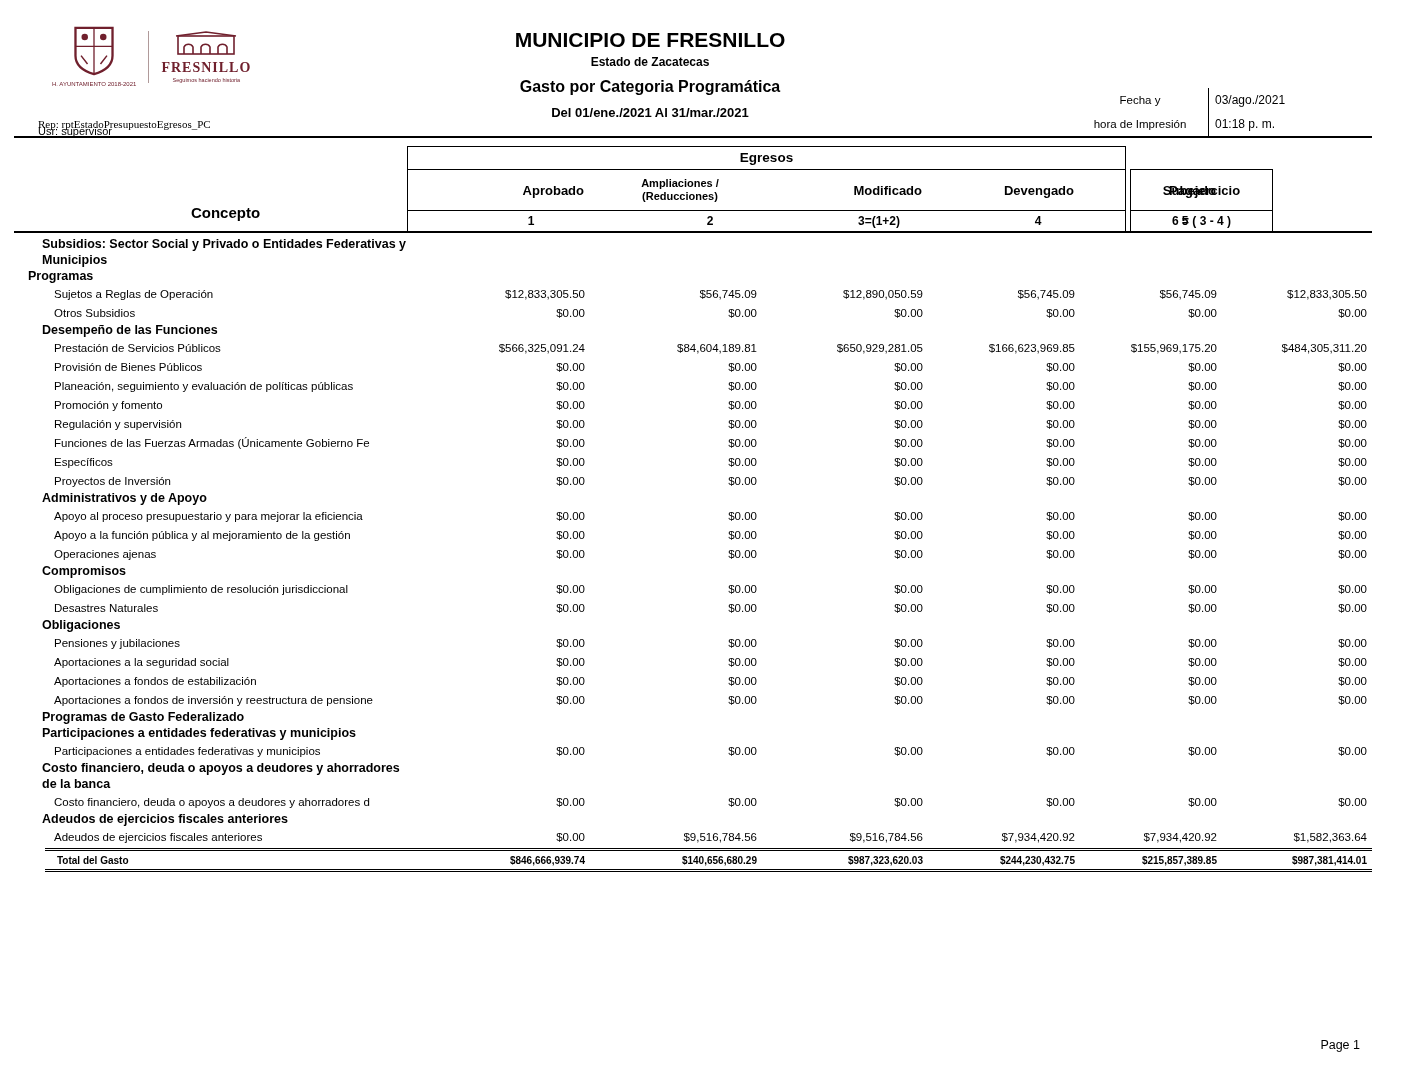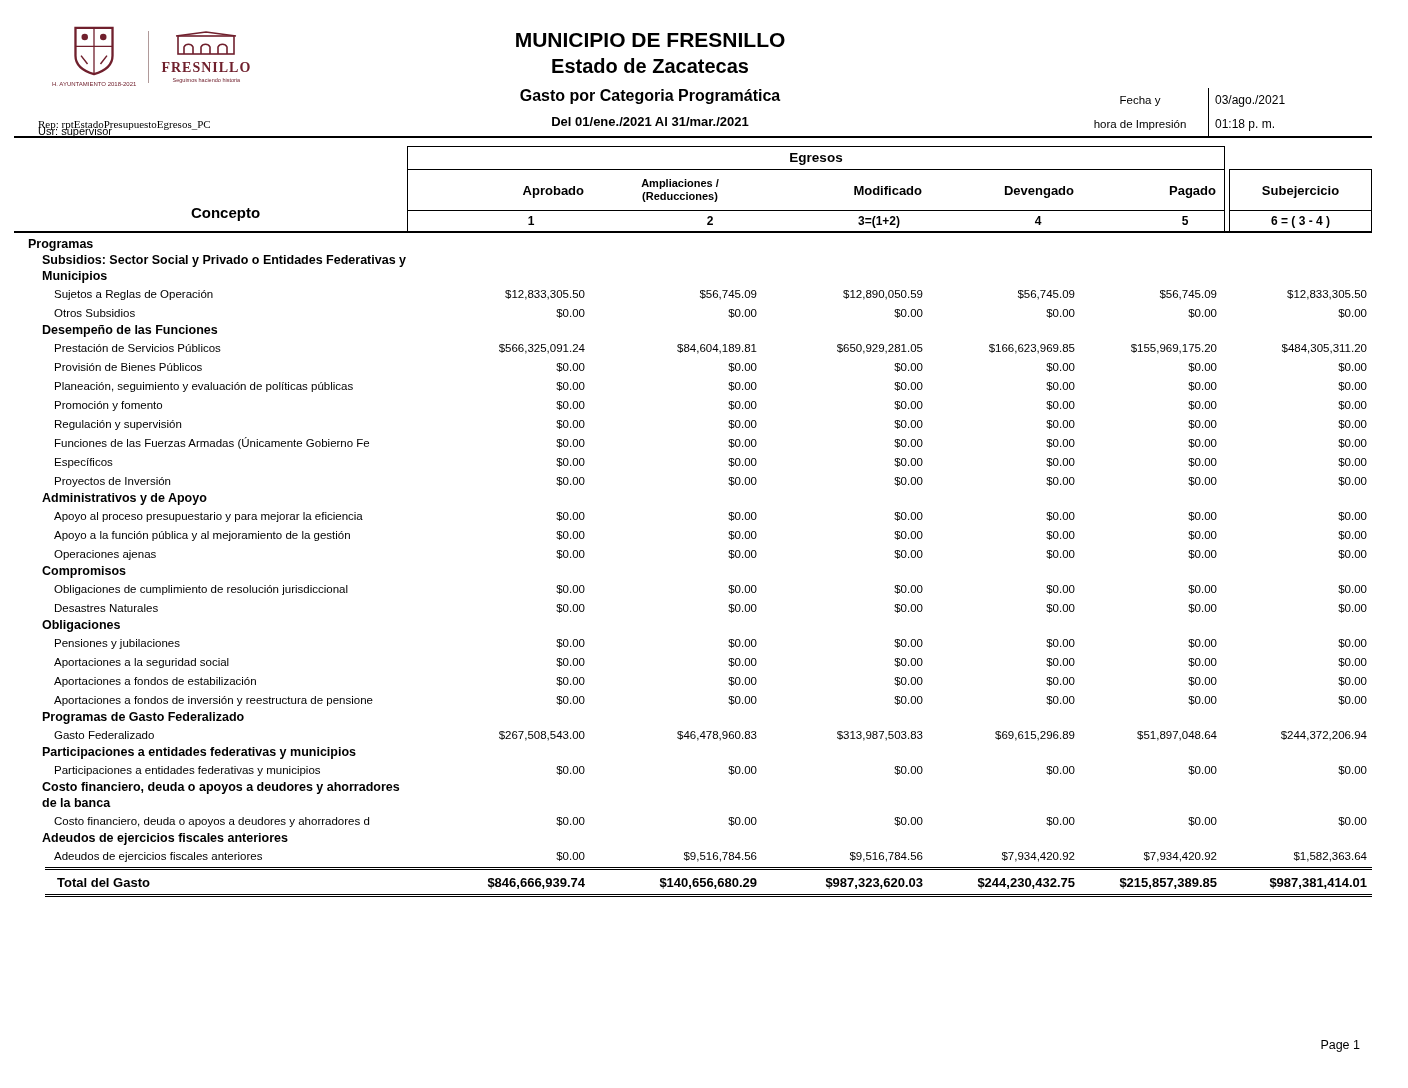--- a/index.html
+++ b/index.html
@@ -11,39 +11,39 @@
   .logos { position:absolute; top:26px; left:52px; display:flex; align-items:center; gap:12px; }
   .crest { display:flex; flex-direction:column; align-items:center; }
   .crest-caption { font-size:6px; color:#70202d; margin-top:1px; text-align:center; line-height:1.1; }
   .logo-divider { width:1px; height:52px; background:#b09a9a; }
   .fres { display:flex; flex-direction:column; align-items:center; }
   .fres-name { font-family:"Liberation Serif", serif; font-weight:bold; font-size:14px; letter-spacing:1px; color:#70202d; margin-top:1px; }
   .fres-tag { font-size:5.5px; color:#70202d; margin-top:1px; }
 
   .title-block { position:absolute; top:28px; left:0; width:1300px; text-align:center; }
   .t1 { font-size:21px; font-weight:bold; }
-  .t2 { font-size:20px; font-weight:bold; margin-top:3px; }
+  .t2 { font-size:12px; font-weight:bold; margin-top:3px; }
   .t3 { font-size:16px; font-weight:bold; margin-top:9px; }
   .t4 { font-size:13px; font-weight:bold; margin-top:9px; }
 
   .print-info { position:absolute; top:88px; left:1078px; display:flex; align-items:stretch; }
   .pi-labels { width:124px; text-align:right; font-size:11.5px; }
   .pi-labels div { height:24px; line-height:24px;text-align:center; }
   .pi-div { width:1px; background:#000; margin:0 6px; }
   .pi-values { font-size:12px; }
   .pi-values div { height:24px; line-height:24px; }
 
   .rep-code { position:absolute; left:38px; top:118px; font-size:11px;font-family:Liberation Serif, serif; }
   .usr-code { position:absolute; left:38px; top:125px; font-size:11px; }
 
   
   .table { position:absolute; left:14px; top:136px; width:1358px; border-top:2px solid #000; }
   .thead { display:flex; align-items:flex-end; min-height:95px; border-bottom:2px solid #000; }
   .concepto-h { width:393px; align-self:stretch; display:flex; align-items:flex-end; justify-content:center; padding-bottom:10px; padding-left:30px; font-weight:bold; font-size:15px; }
-  .egresos-block { width:818px; margin-top:3px; border:1.5px solid #000; border-bottom:none; }
+  .egresos-block { width:719px; margin-top:3px; border:1.5px solid #000; border-bottom:none; }
   .egresos-title { text-align:center; font-weight:bold; font-size:13.5px; padding:3px 0 4px 0; border-bottom:1.5px solid #000; }
   .col-labels { display:grid; grid-template-columns:186px 172px 166px 152px 142px; height:40px; }
   .col-label { display:flex; align-items:center; justify-content:flex-end; padding-right:10px; font-weight:bold; font-size:13px; }
   .col-label.center { justify-content:center; padding:0 28px; text-align:center; font-size:11px; line-height:1.15; }
   .col-numbers { display:grid; grid-template-columns:186px 172px 166px 152px 142px; border-top:1.5px solid #000; height:21px; }
   .col-number { display:flex; align-items:center; justify-content:center; padding-left:60px; font-weight:bold; font-size:12px; }
   .sub-block { width:143px; margin-left:4px; border:1.5px solid #000; border-bottom:none; }
   .sub-label { height:40px; display:flex; align-items:center; justify-content:center; font-weight:bold; font-size:13px; }
   .sub-number { border-top:1.5px solid #000; height:21px; display:flex; align-items:center; justify-content:center; font-weight:bold; font-size:12px; }
 
@@ -52,21 +52,21 @@
   .trow.detail { height:19px; font-size:11.5px; }
   .trow.detail .label { padding-left:40px; white-space:nowrap; overflow:hidden; }
   .trow.section { font-weight:bold; font-size:12.5px; line-height:16px; min-height:16px; }
   .trow.section .label { padding-left:14px; }
   .trow.section.sub .label { padding-left:28px; }
   .val { text-align:right; padding-right:8px; white-space:nowrap; }
   .val.last { padding-right:5px; }
 
   .total-row { margin-left:31px; margin-top:2px; border-top:3px double #000; border-bottom:3px double #000;
                display:grid; grid-template-columns:362px 186px 172px 166px 152px 142px 147px;
-               font-weight:bold; font-size:13px; height:30px; align-items:center; }
+               font-weight:bold; font-size:10px; height:24px; align-items:center; }
   .total-row .label { padding-left:12px; }
 
   .footer-page { position:absolute; right:48px; top:1038px; font-size:12.5px; }
 </style>
 </head>
 <body>
 
 <div class="page">
 
   <div class="logos">
@@ -138,25 +138,25 @@
           <div class="col-number">5</div>
         </div>
       </div>
       <div class="sub-block">
         <div class="sub-label">Subejercicio</div>
         <div class="sub-number">6 = ( 3 - 4 )</div>
       </div>
     </div>
 
     <div class="tbody" id="table-body">
+        <div class="trow section sub">
+          <div class="label">Subsidios: Sector Social y Privado o Entidades Federativas y Municipios</div>
+        </div>
         <div class="trow section">
           <div class="label">Programas</div>
-        </div>
-        <div class="trow section sub">
-          <div class="label">Subsidios: Sector Social y Privado o Entidades Federativas y Municipios</div>
         </div>
         <div class="trow detail">
           <div class="label">Sujetos a Reglas de Operación</div>
           <div class="val">$12,833,305.50</div>
           <div class="val">$56,745.09</div>
           <div class="val">$12,890,050.59</div>
           <div class="val">$56,745.09</div>
           <div class="val">$56,745.09</div>
           <div class="val last">$12,833,305.50</div>
         </div>
@@ -329,29 +329,20 @@
           <div class="label">Aportaciones a fondos de inversión y reestructura de pensione</div>
           <div class="val">$0.00</div>
           <div class="val">$0.00</div>
           <div class="val">$0.00</div>
           <div class="val">$0.00</div>
           <div class="val">$0.00</div>
           <div class="val last">$0.00</div>
         </div>
         <div class="trow section sub">
           <div class="label">Programas de Gasto Federalizado</div>
-        </div>
-        <div class="trow detail">
-          <div class="label">Gasto Federalizado</div>
-          <div class="val">$267,508,543.00</div>
-          <div class="val">$46,478,960.83</div>
-          <div class="val">$313,987,503.83</div>
-          <div class="val">$69,615,296.89</div>
-          <div class="val">$51,897,048.64</div>
-          <div class="val last">$244,372,206.94</div>
         </div>
         <div class="trow section sub">
           <div class="label">Participaciones a entidades federativas y municipios</div>
         </div>
         <div class="trow detail">
           <div class="label">Participaciones a entidades federativas y municipios</div>
           <div class="val">$0.00</div>
           <div class="val">$0.00</div>
           <div class="val">$0.00</div>
           <div class="val">$0.00</div>

